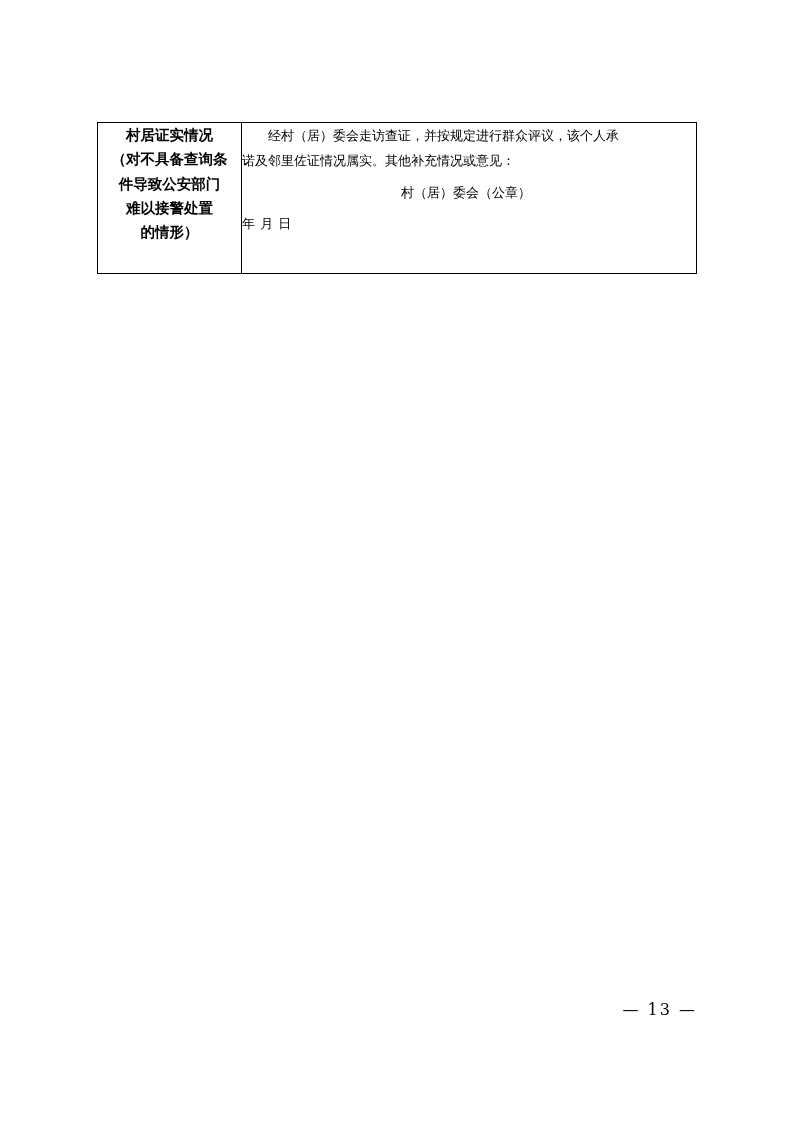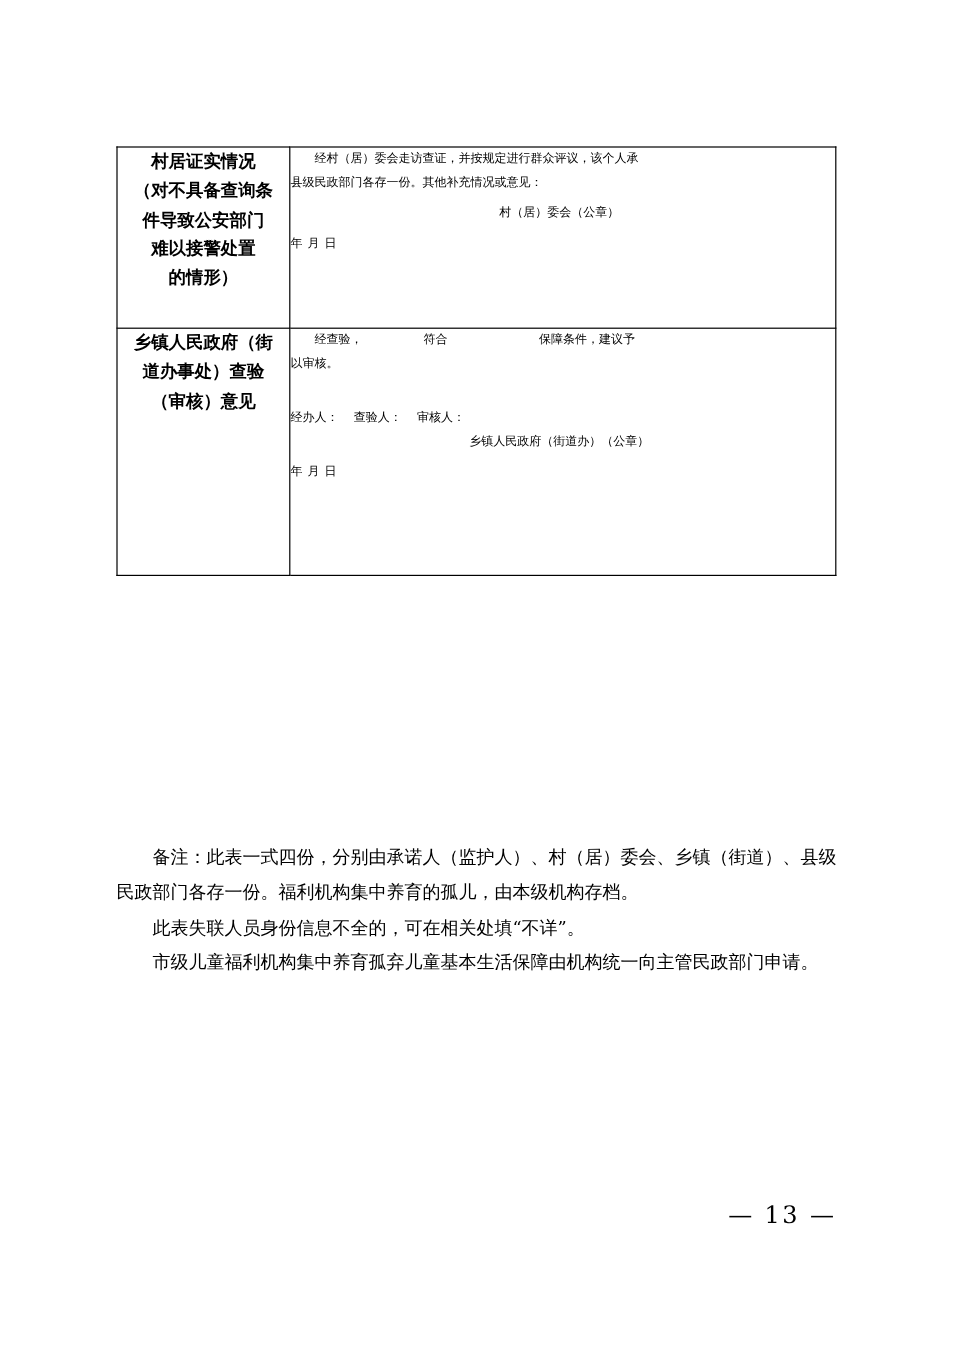--- a/index.html
+++ b/index.html
@@ -41,21 +41,21 @@
   }
   .label-cell {
     text-align: center;
     font-size: 14.5px;
     line-height: 1.68;
     font-weight: bold;
     padding: 6px 10px;
     vertical-align: middle;
   }
   .content-cell {
-    font-size: 10px;
+    font-size: 13px;
     line-height: 1.95;
     padding: 10px 12px 8px 12px;
   }
   .ln {
     display: block;
     white-space: pre;
   }
   .ind-2 {
     text-indent: 2em;
   }
@@ -91,70 +91,49 @@
   .notes p {
     margin: 0;
     text-indent: 2em;
   }
   .page-number {
     position: absolute;
     left: 0;
     top: 1000px;
     width: 697px;
     text-align: right;
-    font-size: 20px;
+    font-size: 16px;
     letter-spacing: 2px;
   }
 </style>
 </head>
 <body>
 
 <div class="page">
 
   <table class="doc-table">
     <tbody>
       <tr>
         <td class="col-label label-cell cell1">
           <span class="ln">村居证实情况</span>
           <span class="ln">（对不具备查询条</span>
           <span class="ln">件导致公安部门</span>
           <span class="ln">难以接警处置</span>
           <span class="ln">的情形）</span>
         </td>
         <td class="content-cell cell1">
           <span class="ln ind-2">经村（居）委会走访查证，并按规定进行群众评议，该个人承</span>
-          <span class="ln">县级民政部门各存一份。其他补充情况或意见：</span>
+          <span class="ln">诺及邻里佐证情况属实。其他补充情况或意见：</span>
           <span class="spacer-sm"></span>
           <span class="right-block">村（居）委会（公章）</span>
           <span class="spacer-sm"></span>
           <span class="date-line">年        月        日</span>
         </td>
       </tr>
 
-      <tr>
-        <td class="col-label label-cell cell2">
-          <span class="ln">乡镇人民政府（街</span>
-          <span class="ln">道办事处）查验</span>
-          <span class="ln">（审核）意见</span>
-        </td>
-        <td class="content-cell cell2">
-          <span class="ln ind-2">经查验，                符合                        保障条件，建议予</span>
-          <span class="ln">以审核。</span>
-          <span class="spacer-lg"></span>
-          <span class="ln">经办人：    查验人：    审核人：</span>
-          <span class="right-block">乡镇人民政府（街道办）（公章）</span>
-          <span class="spacer-sm"></span>
-          <span class="date-line">年        月        日</span>
-        </td>
-      </tr>
 
     </tbody>
   </table>
 
-  <div class="notes">
-    <p>备注：此表一式四份，分别由承诺人（监护人）、村（居）委会、乡镇（街道）、县级民政部门各存一份。福利机构集中养育的孤儿，由本级机构存档。</p>
-    <p>此表失联人员身份信息不全的，可在相关处填“不详”。</p>
-    <p>市级儿童福利机构集中养育孤弃儿童基本生活保障由机构统一向主管民政部门申请。</p>
-  </div>
 
   <div class="page-number">— 13 —</div>
 
 </div>
 
 </body></html>

